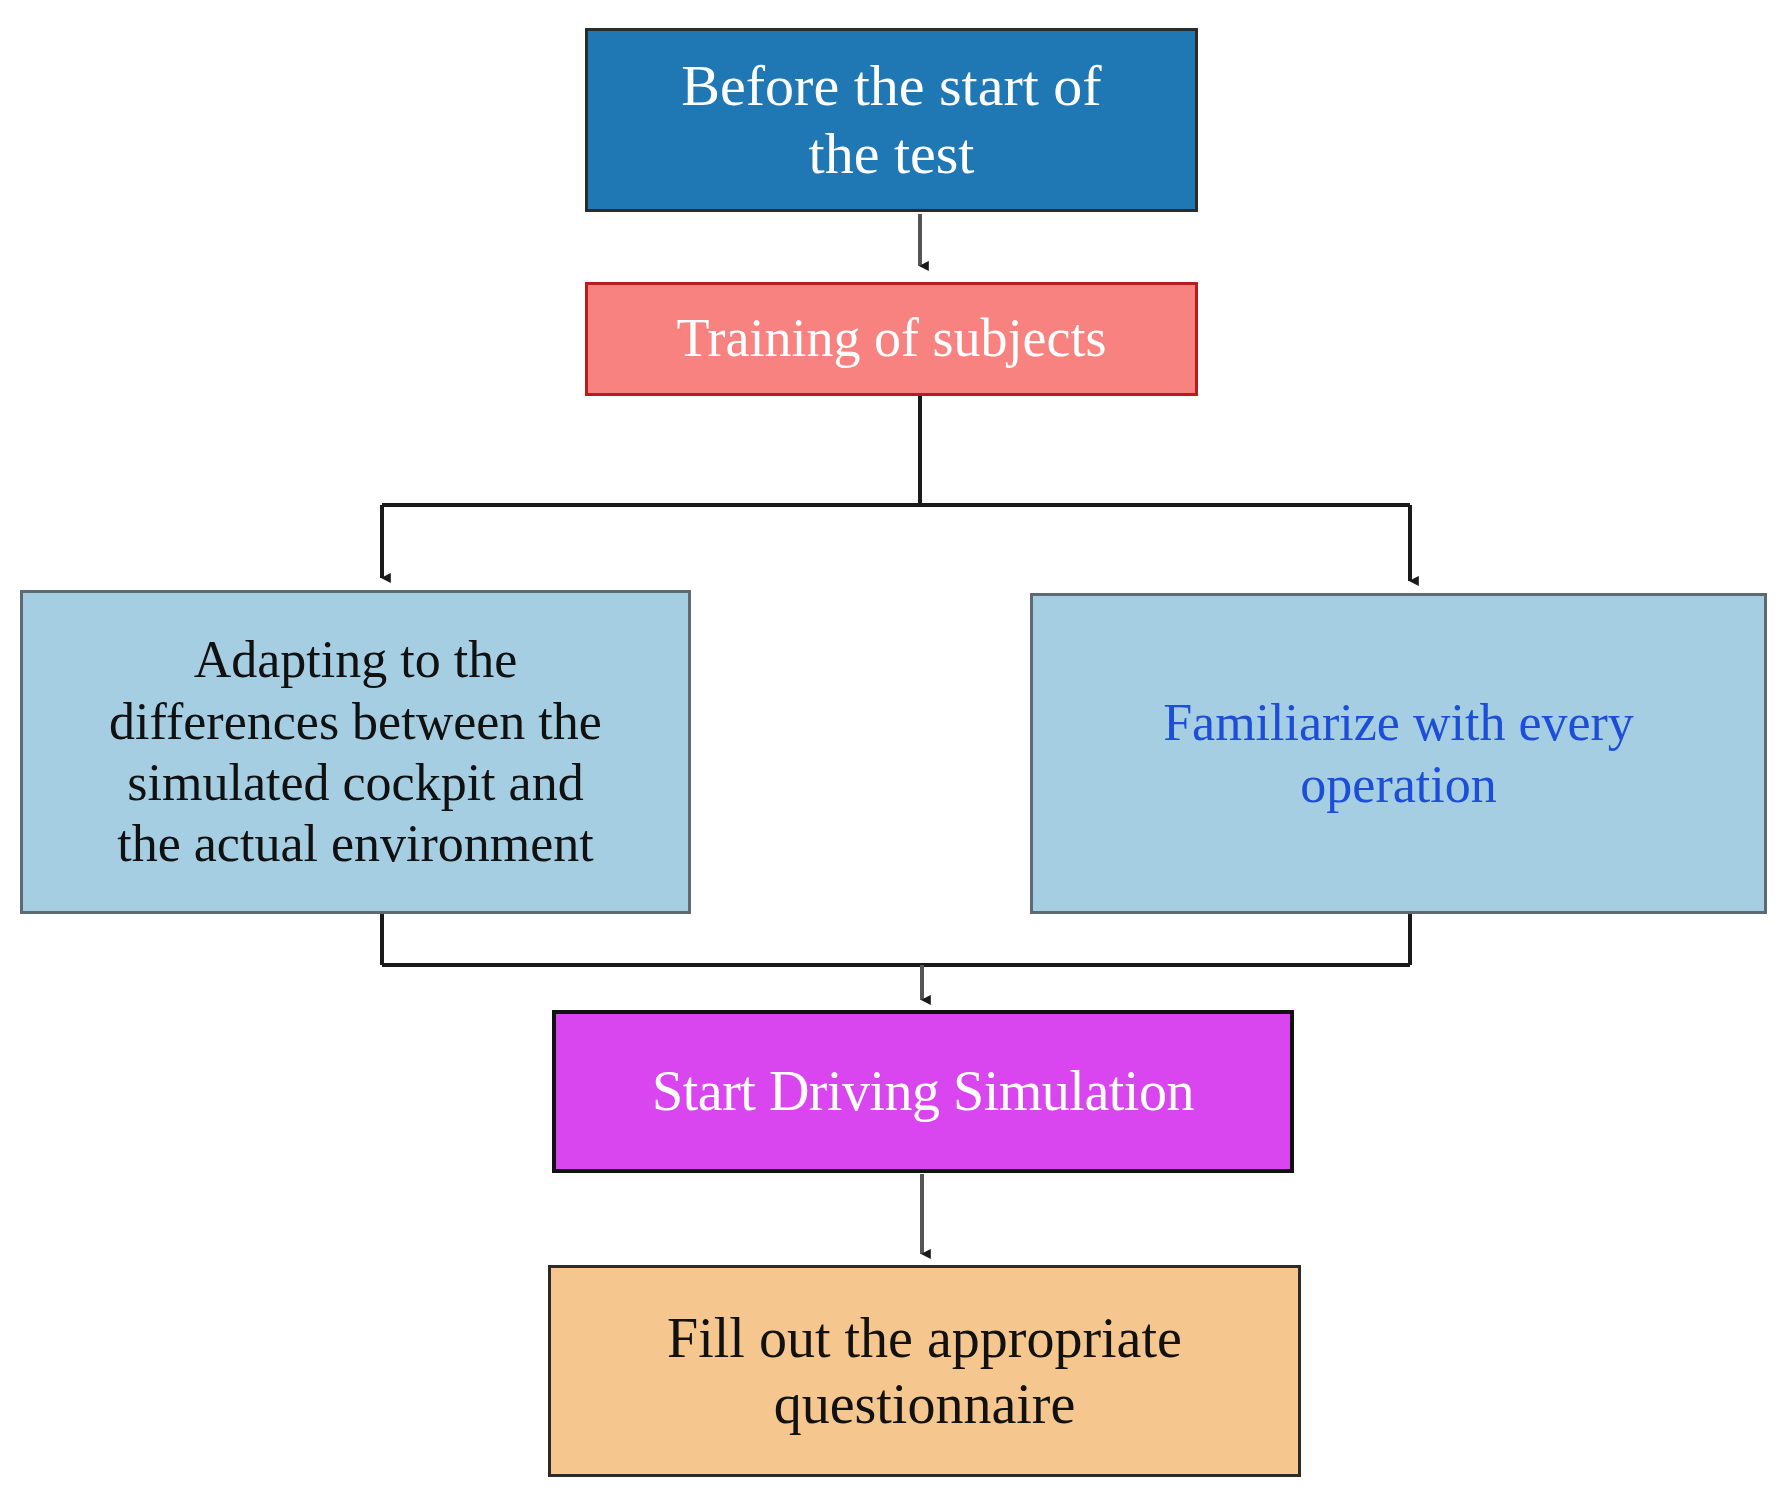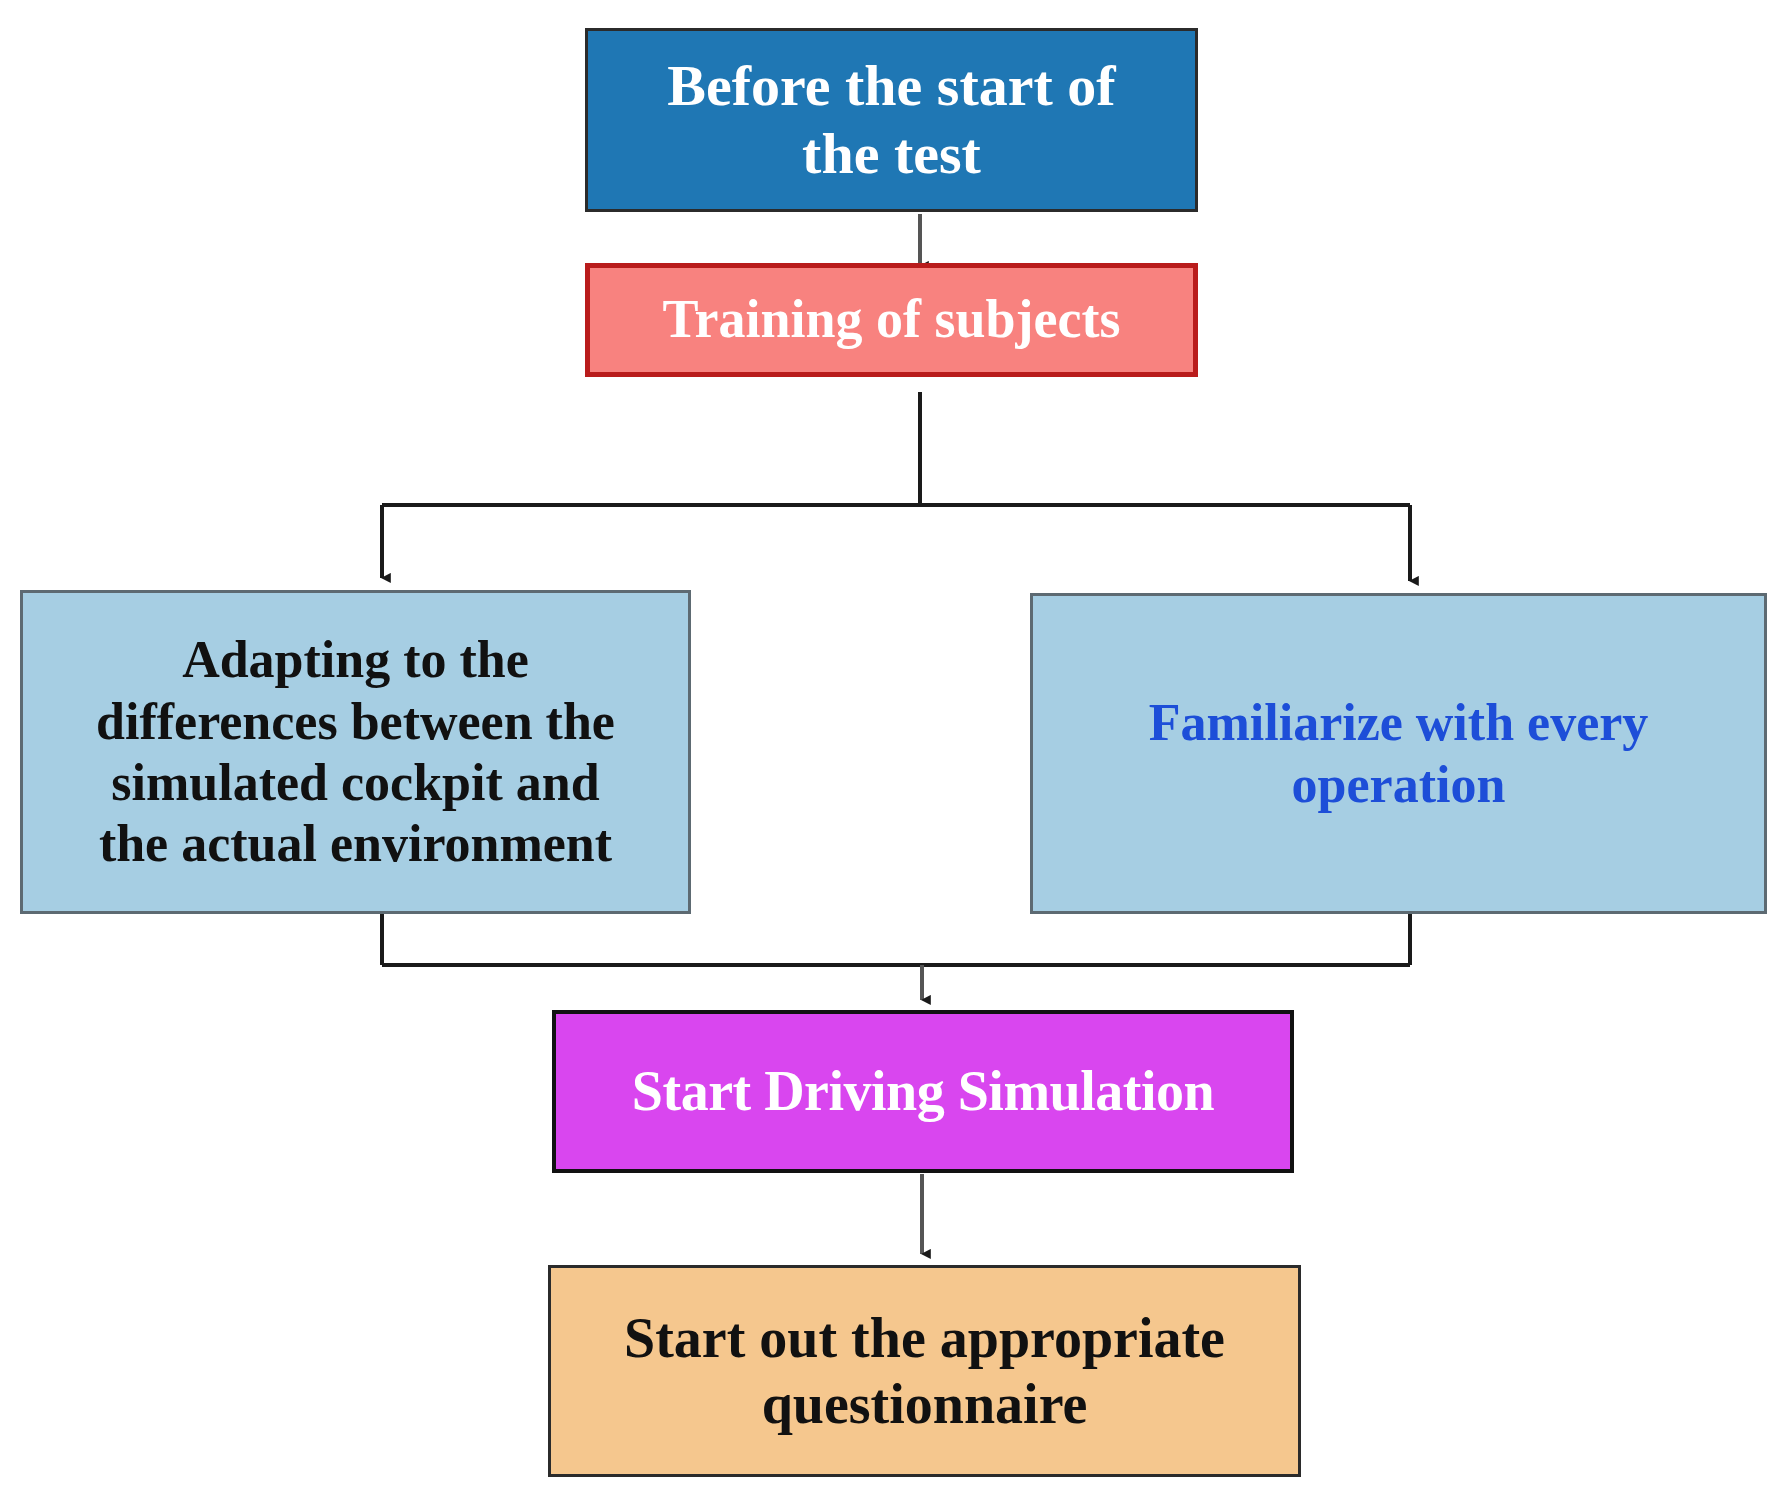--- a/index.html
+++ b/index.html
@@ -25,21 +25,20 @@
   .node {
     position: absolute;
     box-sizing: border-box;
     display: flex;
     align-items: center;
     justify-content: center;
     text-align: center;
     line-height: 1.18;
     font-family: "Liberation Serif", "DejaVu Serif", serif;
     z-index: 3;
-    font-weight: bold;
   }
 
   .node .label {
     display: block;
     width: 100%;
     padding: 0 8px;
     box-sizing: border-box;
     white-space: pre-line;
   }
 
@@ -48,25 +47,25 @@
   #node-before-start {
     left: 585px; top: 28px;
     width: 613px; height: 184px;
     background: #1F77B4;
     color: #ffffff;
     border: 3px solid #2b2b2b;
     font-size: 58px;
   }
 
   #node-training {
-    left: 585px; top: 263px;
+    left: 585px; top: 282px;
     width: 613px; height: 114px;
     background: #F8827F;
     color: #ffffff;
-    border: 5px solid #b91c1c;
+    border: 3px solid #b91c1c;
     font-size: 54px;
   }
 
   #node-adapting {
     left: 20px; top: 590px;
     width: 671px; height: 324px;
     background: #A6CEE3;
     color: #111111;
     border: 3px solid #5d6a72;
     font-size: 52px;
@@ -179,17 +178,17 @@
   <div class="node" id="node-familiarize">
     <span class="label">Familiarize with every
 operation</span>
   </div>
 
   <div class="node" id="node-start-sim">
     <span class="label">Start Driving Simulation</span>
   </div>
 
   <div class="node" id="node-questionnaire">
-    <span class="label">Start out the appropriate
+    <span class="label">Fill out the appropriate
 questionnaire</span>
   </div>
 
 </div>
 
 </body></html>

